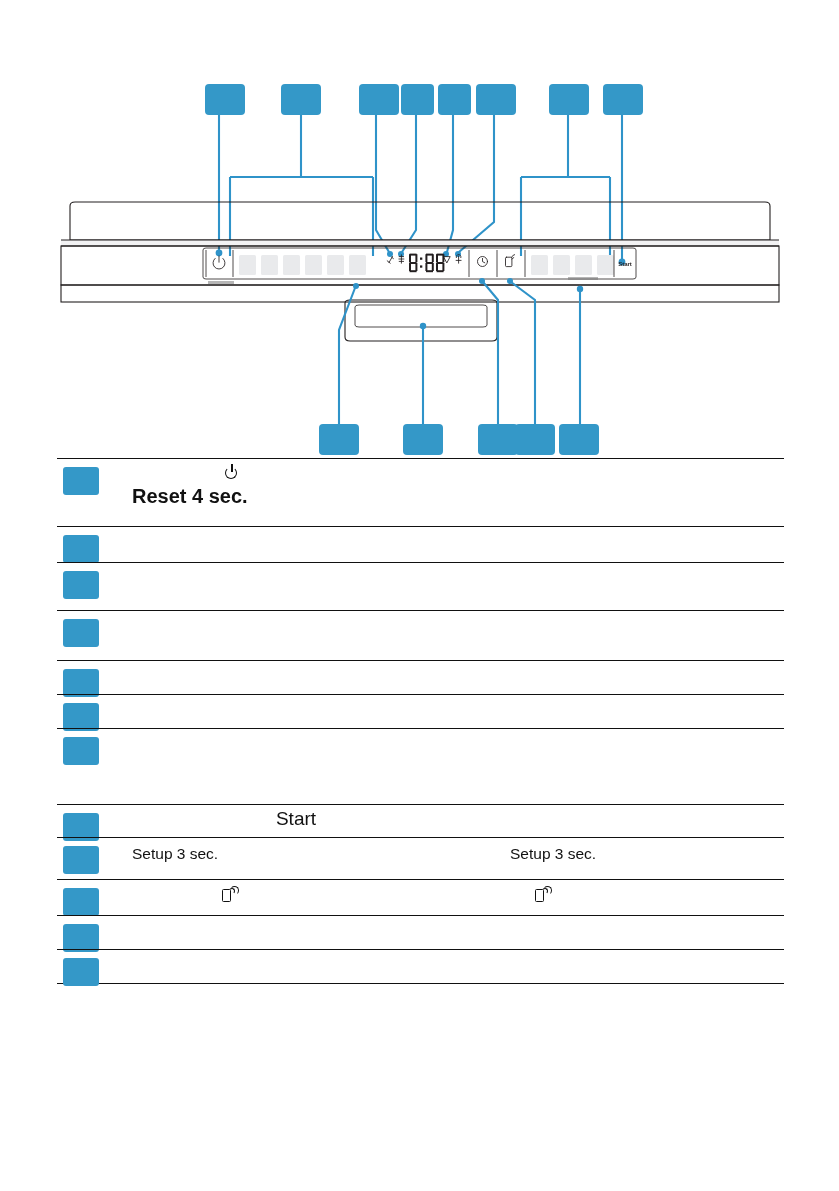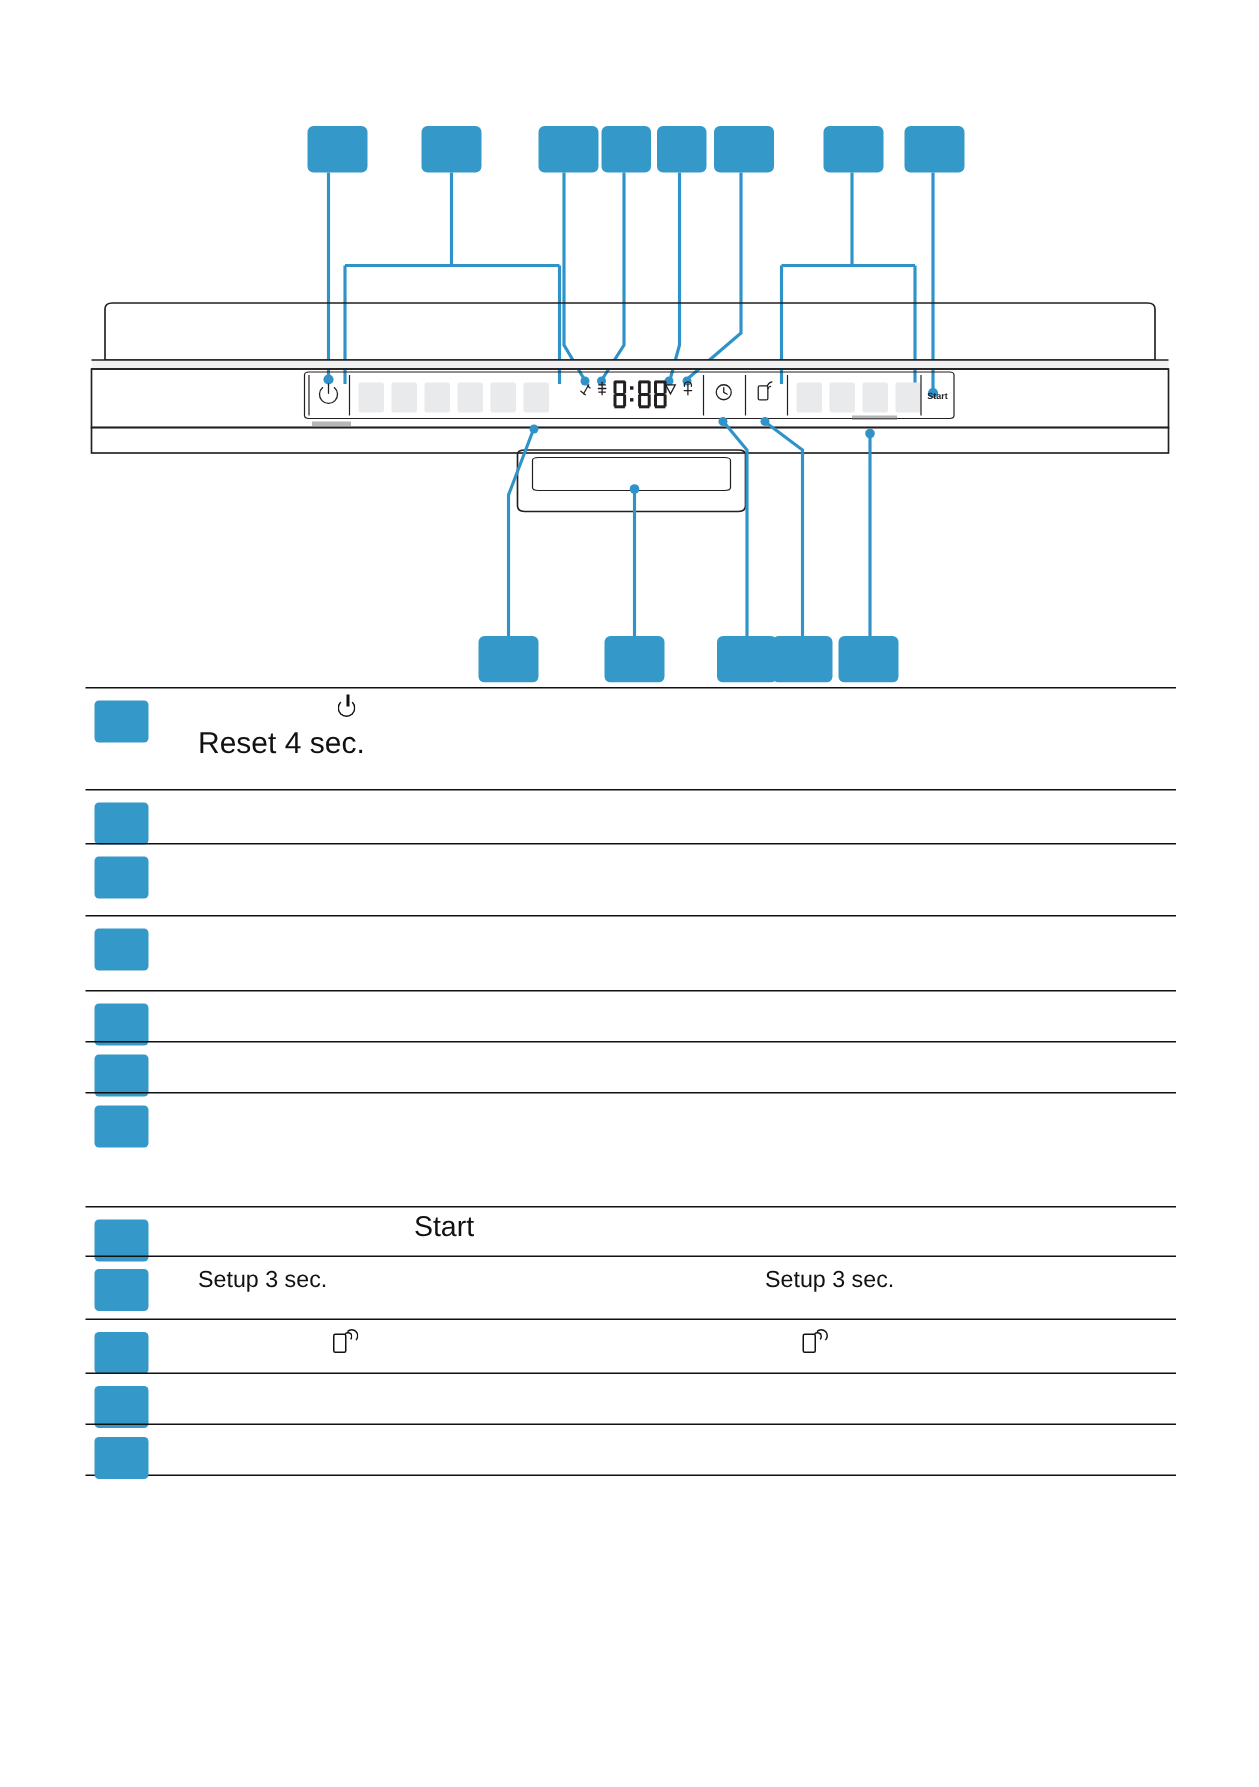--- a/index.html
+++ b/index.html
@@ -351,21 +351,21 @@
   </svg>
 </div>
 
 <div id="legend">
 
   <div class="legend-row row-h1">
     <div class="legend-badge"></div>
     <div class="legend-cells">
       <div class="legend-cell colA">
         <div style="margin-left:92px;margin-top:-2px;"><span class="pwr-glyph"></span></div>
-        <div style="font-size:20px;margin-top:2px;">Reset 4 sec.</div>
+        <div style="font-size:20px;margin-top:2px;font-weight:bold;">Reset 4 sec.</div>
       </div>
       <div class="legend-cell colB"></div>
     </div>
   </div>
 
   <div class="legend-row row-h2">
     <div class="legend-badge"></div>
     <div class="legend-cells">
       <div class="legend-cell colA"></div>
       <div class="legend-cell colB"></div>

